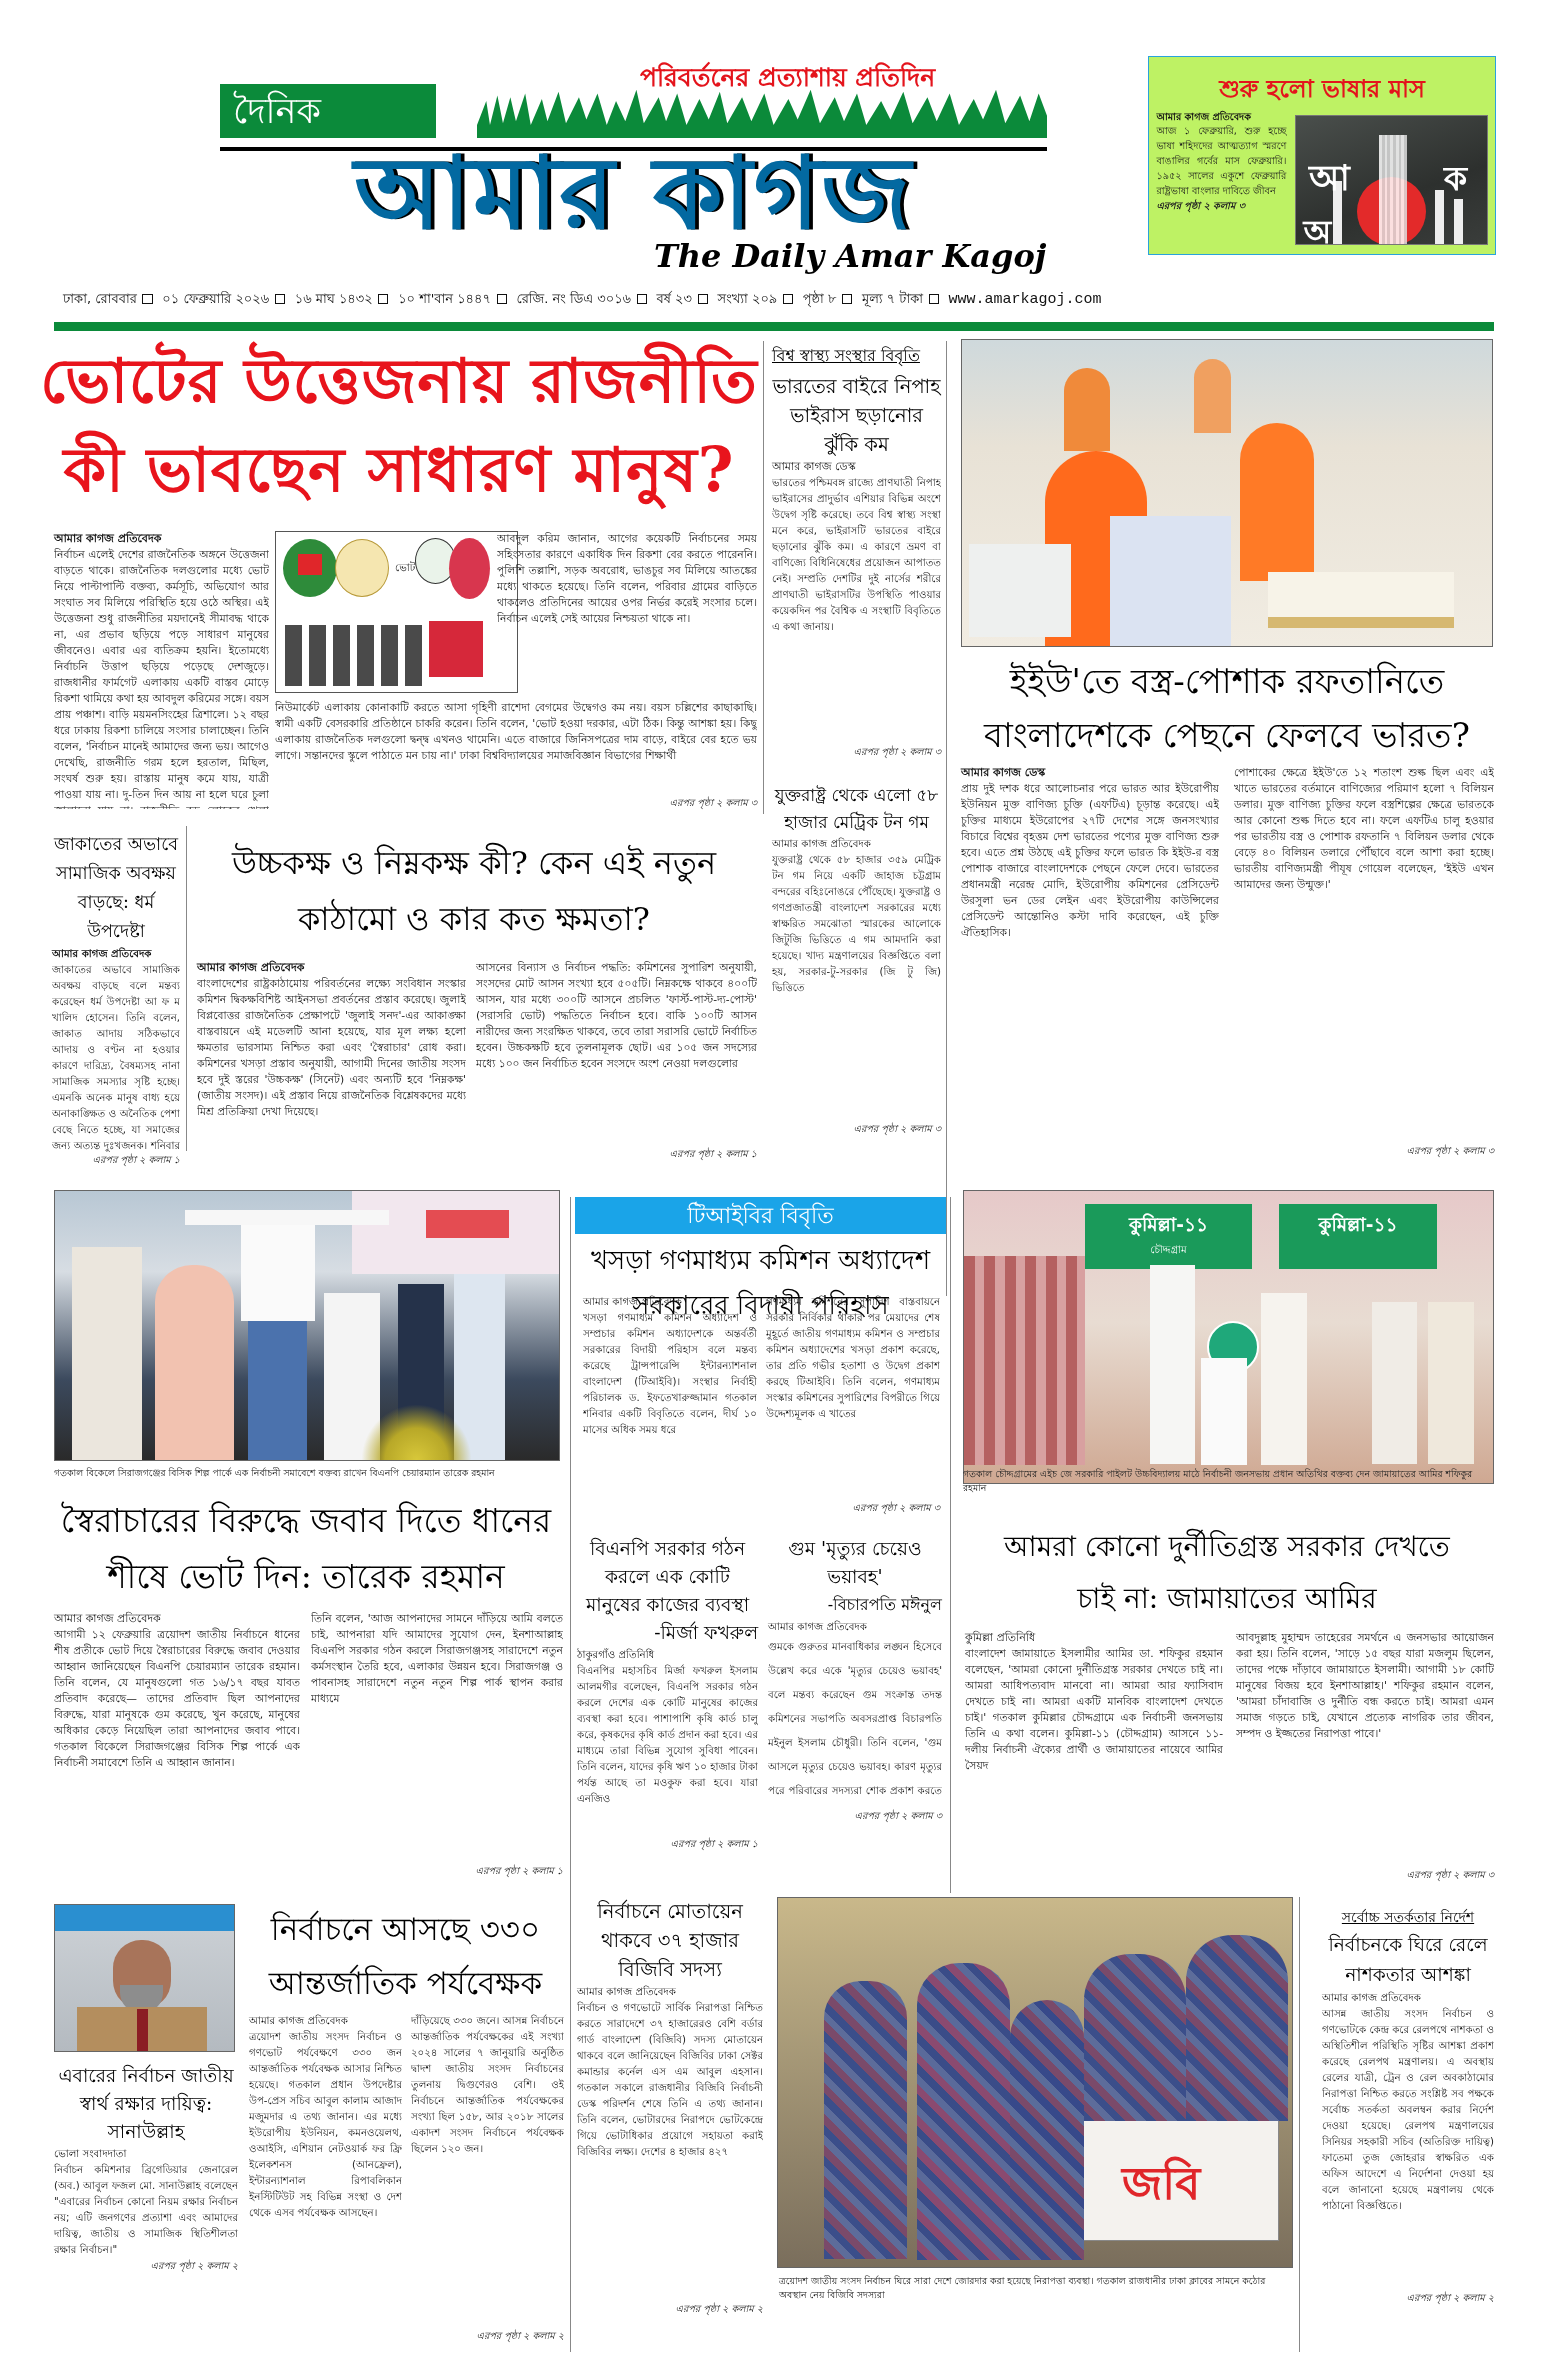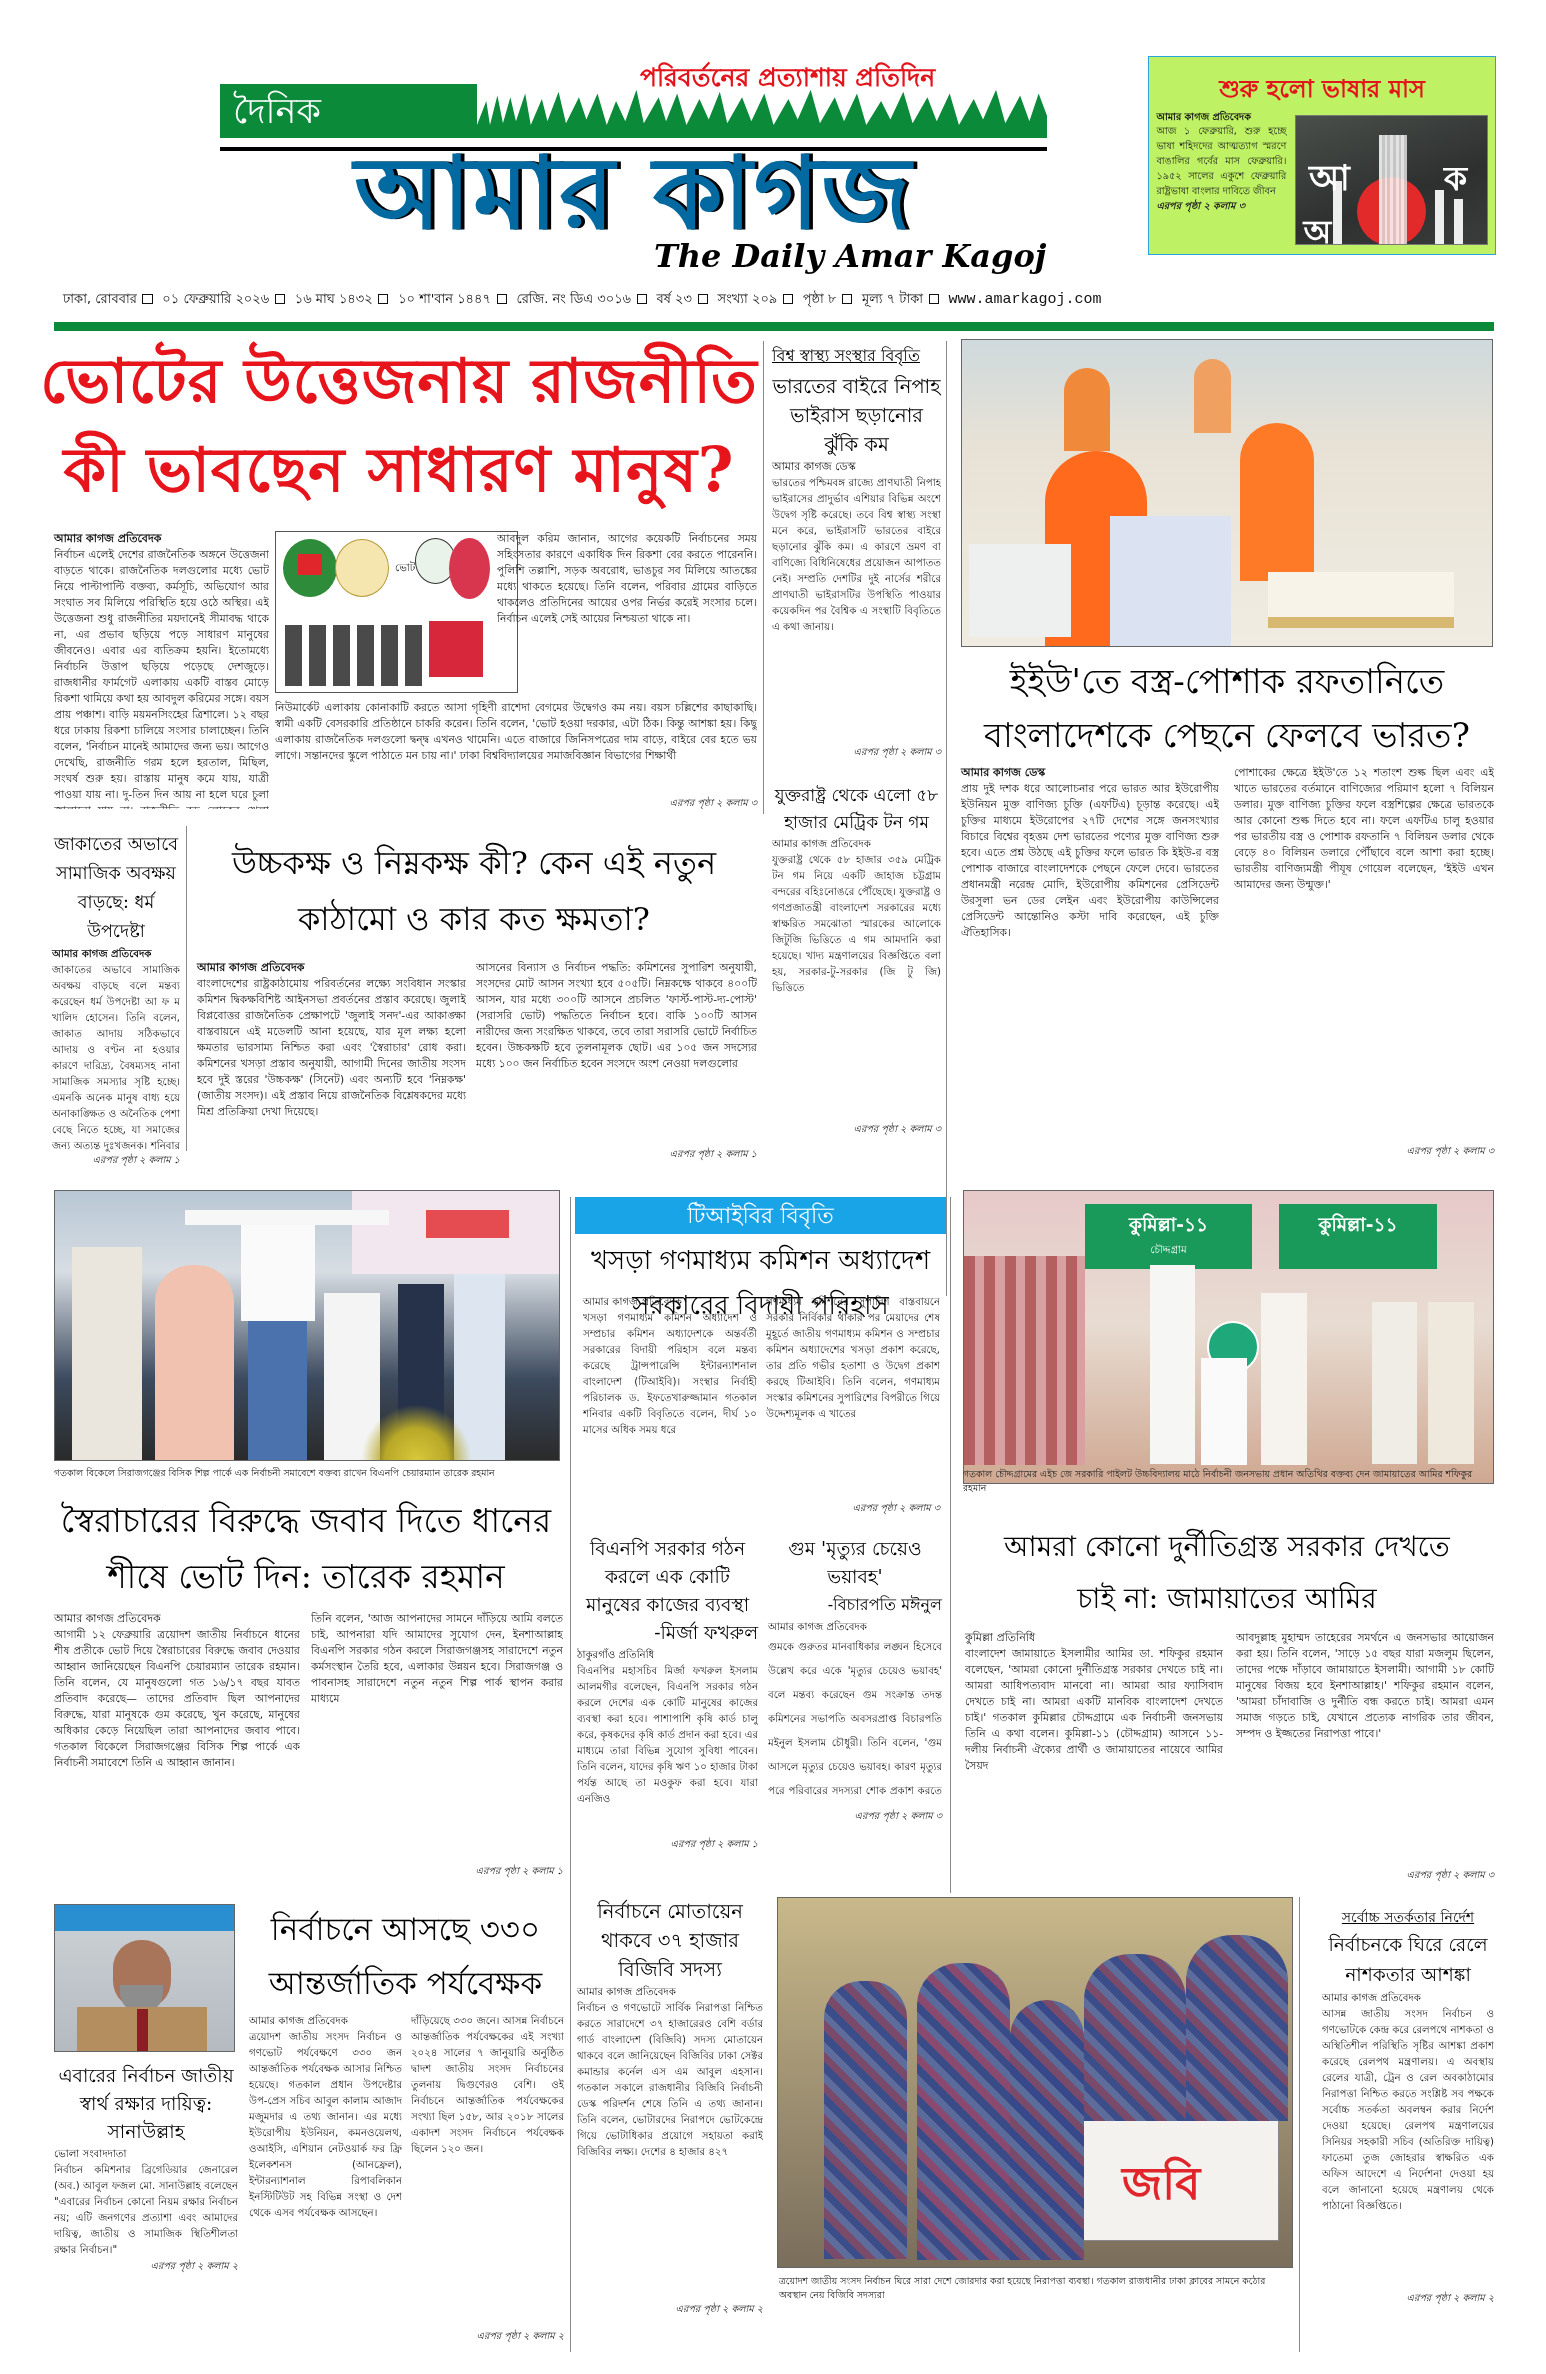--- a/index.html
+++ b/index.html
@@ -29,21 +29,21 @@
 
   .lead-head { color: #e8141c; font-family: "DejaVu Serif", serif; font-weight: bold; font-size: 61px; text-align: center; line-height: 89px; letter-spacing: 0.9px; }
   .tib-banner { background: #1aa4e8; color: #fff; text-align: center; font-size: 22px; font-family: "DejaVu Serif", serif; }
   .kicker-under { text-decoration: underline; font-size: 16px; font-family: "DejaVu Serif", serif; }
 </style>
 </head>
 <body>
 
 <div class="abs tagline" style="left:640px; top:58px;">পরিবর্তনের প্রত্যাশায় প্রতিদিন</div>
 
-<div class="abs dainik-box" style="left:220px; top:84px; width:257px; height:54px; line-height:54px;">
+<div class="abs dainik-box" style="left:220px; top:84px; width:216px; height:54px; line-height:54px;">
   <span>দৈনিক</span>
 </div>
 <div class="abs" style="left:477px; top:88px; width:570px; height:50px;">
   <svg width="570" height="50" viewBox="0 0 615 54" preserveAspectRatio="none">
     <path d="M0 54 L0 40 L10 14 L14 40 L22 8 L28 38 L36 10 L42 36 L52 6 L58 40 L70 12 L76 36 L88 4 L96 38 L110 10 L118 34 L130 6 L140 40 L150 14 L160 36 L172 2 L180 38 L196 10 L204 36 L216 6 L226 40 L240 12 L250 34 L262 4 L270 38 L286 10 L296 36 L310 6 L320 40 L336 12 L346 34 L360 2 L370 38 L386 10 L396 36 L410 6 L420 40 L436 14 L446 34 L460 4 L470 38 L486 10 L496 36 L510 6 L520 40 L536 12 L546 34 L560 2 L570 38 L586 8 L596 36 L606 6 L615 30 L615 54 Z" fill="#0b8a3a"></path>
   </svg>
 </div>
 
 <div class="abs" style="left:220px; top:147px; width:827px; height:3.7px; background:#000;"></div>
 <div class="abs title-main" style="left:220px; top:139px; width:827px; height:104px; line-height:109px; text-align:center; overflow:hidden;">আমার কাগজ</div>

